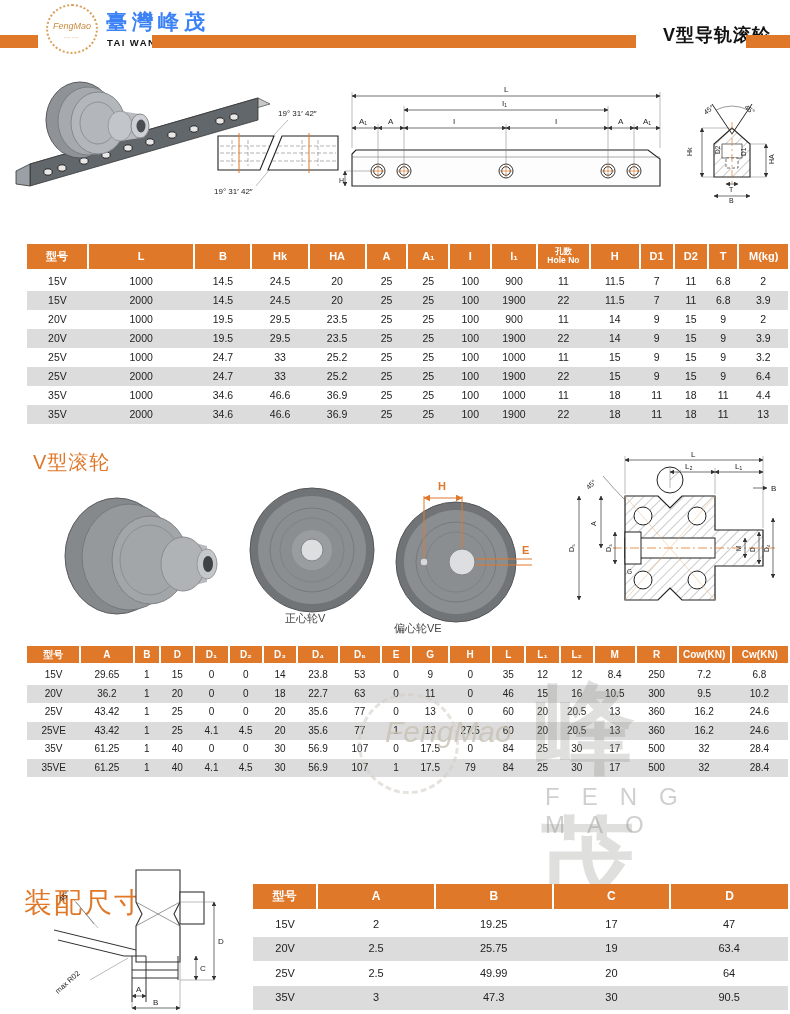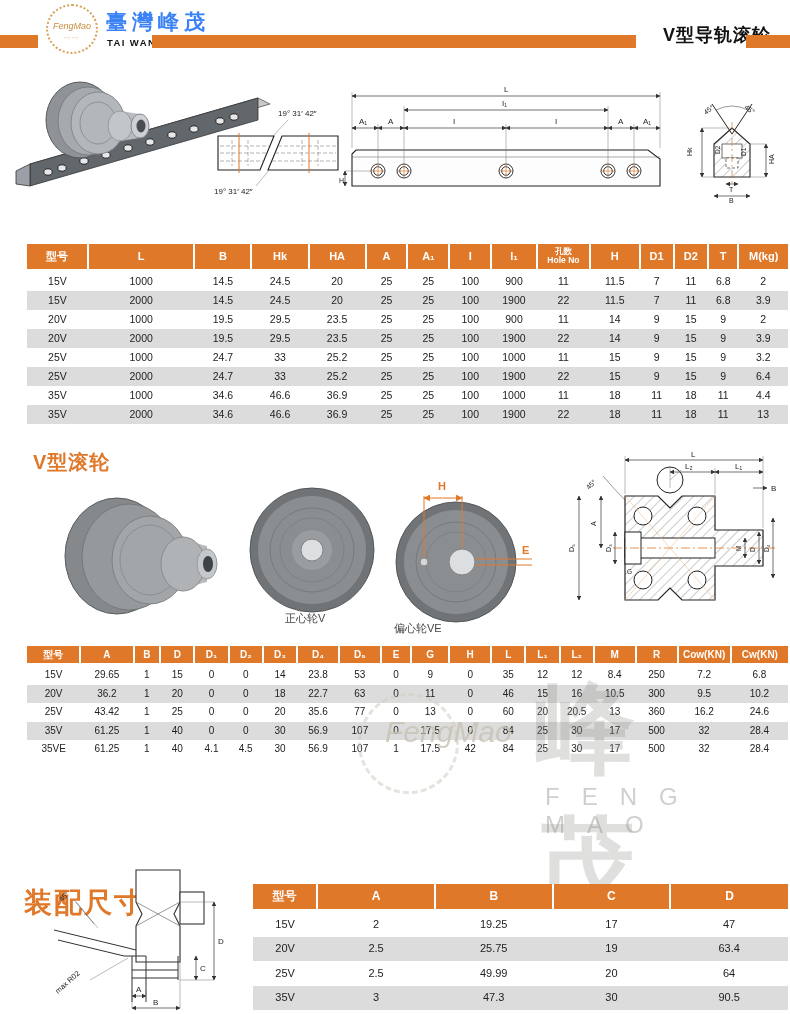--- a/index.html
+++ b/index.html
@@ -27,21 +27,21 @@
      white-space:pre-line;line-height:1.1;}
   th:first-child{border-left:none}  th:last-child{border-right:none}
   td{text-align:center;color:#222;padding:4px 0;line-height:1.05;}
   tbody tr:nth-child(even){background:#DCDCDC;}
   #table1{left:27px;top:244px;width:761px;} #table1 th{font-size:11px;} #table1 td{font-size:10.5px;}
   #table1 th:nth-child(10){font-size:8.5px;}
   #table2{left:27px;top:646px;width:761px;} #table2 th{font-size:10px;} #table2 td{font-size:10px;}
   #table3{left:253px;top:884px;width:535px;} #table3 th{font-size:12px;padding:6px 0;}
   #table3 td{font-size:11px;padding:6.5px 0;}
   
-  .sec-title{position:absolute;color:#E0782A;font-weight:bold;}
+  .sec-title{position:absolute;color:#E0782A;font-weight:normal;}
   .st-roller{left:33px;top:449px;font-size:20px;letter-spacing:1px;}
   .st-assembly{left:24px;top:848px;font-size:28px;letter-spacing:2px;margin-top:36px;}
   .caption{position:absolute;font-size:11px;color:#444;}
   .cap-v{left:285px;top:611px;}  .cap-ve{left:394px;top:621px;}
   
   svg{position:absolute;overflow:visible;}
   .dim{stroke:#333;stroke-width:0.7;fill:none;}
   .thin{stroke:#777;stroke-width:0.5;fill:none;}
   .dimtxt{font-size:8px;fill:#222;}
   .otxt{font-size:11px;fill:#E0782A;font-weight:bold;}
@@ -595,20 +595,41 @@
           <td>0</td>
           <td>60</td>
           <td>20</td>
           <td>20.5</td>
           <td>13</td>
           <td>360</td>
           <td>16.2</td>
           <td>24.6</td>
         </tr>
         <tr>
+          <td>25VE</td>
+          <td>43.42</td>
+          <td>1</td>
+          <td>25</td>
+          <td>4.1</td>
+          <td>4.5</td>
+          <td>20</td>
+          <td>35.6</td>
+          <td>77</td>
+          <td>1</td>
+          <td>13</td>
+          <td>27.5</td>
+          <td>60</td>
+          <td>20</td>
+          <td>20.5</td>
+          <td>13</td>
+          <td>360</td>
+          <td>16.2</td>
+          <td>24.6</td>
+        </tr>
+        <tr>
           <td>35V</td>
           <td>61.25</td>
           <td>1</td>
           <td>40</td>
           <td>0</td>
           <td>0</td>
           <td>30</td>
           <td>56.9</td>
           <td>107</td>
           <td>0</td>
@@ -627,21 +648,21 @@
           <td>61.25</td>
           <td>1</td>
           <td>40</td>
           <td>4.1</td>
           <td>4.5</td>
           <td>30</td>
           <td>56.9</td>
           <td>107</td>
           <td>1</td>
           <td>17.5</td>
-          <td>42</td>
+          <td>79</td>
           <td>84</td>
           <td>25</td>
           <td>30</td>
           <td>17</td>
           <td>500</td>
           <td>32</td>
           <td>28.4</td>
         </tr>
       </tbody>
   </table>

